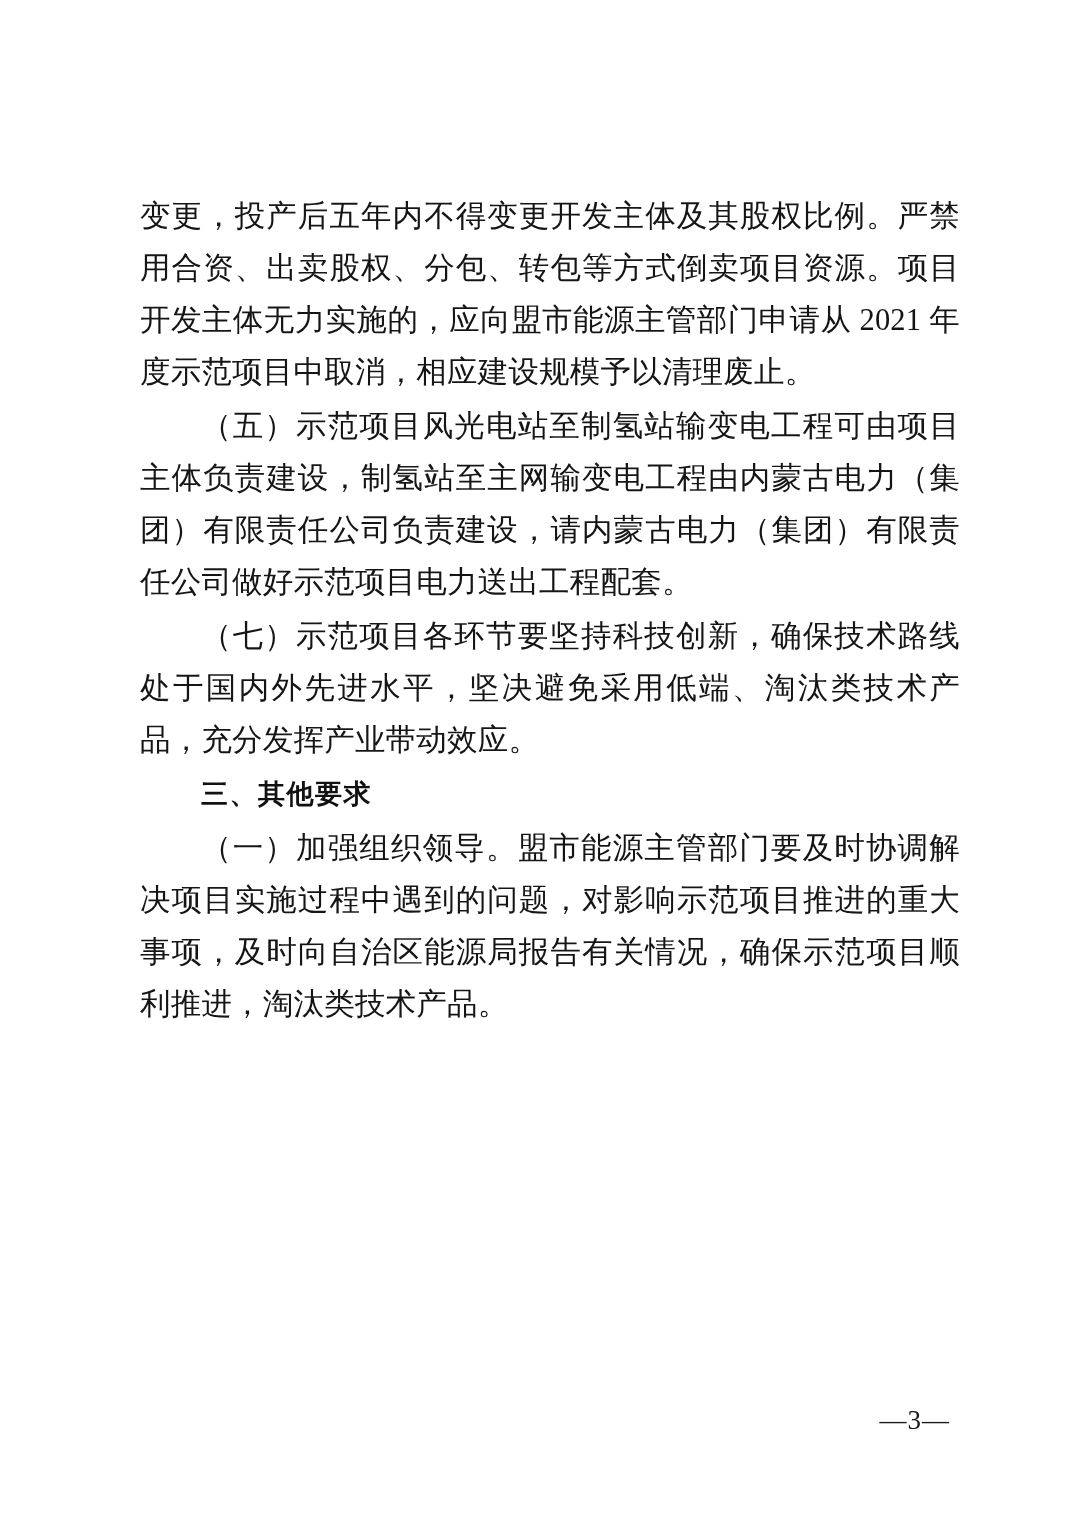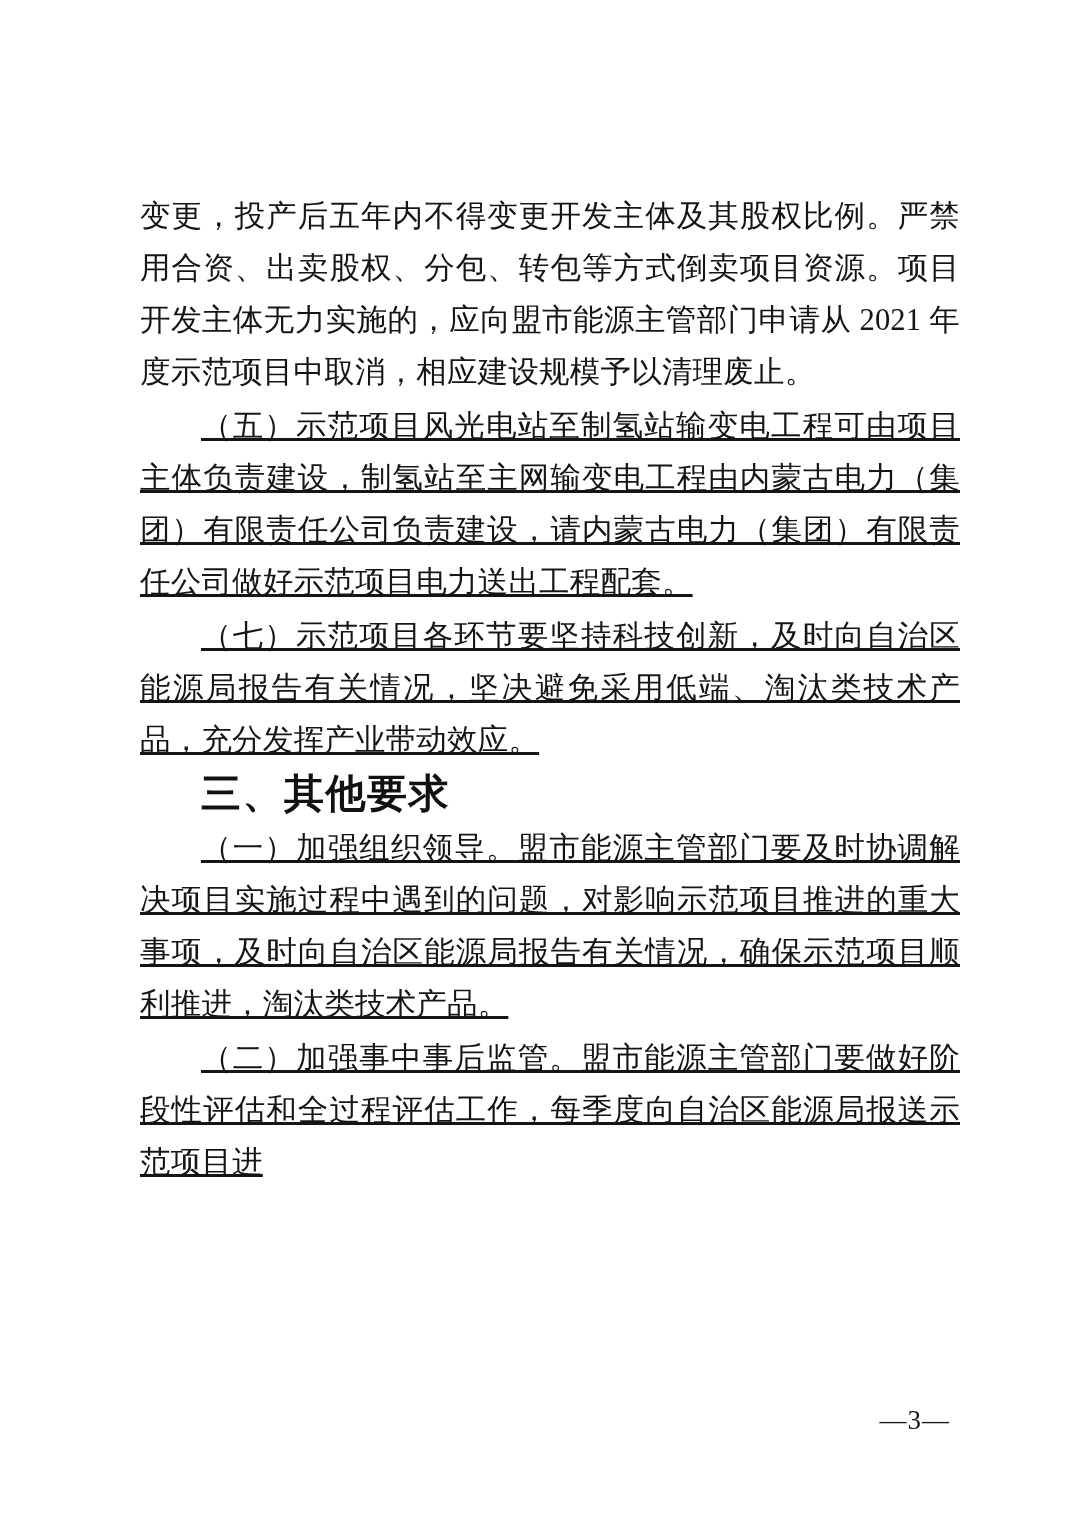--- a/index.html
+++ b/index.html
@@ -33,25 +33,24 @@
     font-size: 30.5px;
     line-height: 52px;
     text-align: justify;
     text-justify: inter-ideograph;
     letter-spacing: 0.2px;
     color: #151515;
     font-weight: 400;
   }
   p.indent {
     text-indent: 61px;
-    text-decoration: underline;
   }
   p.heading {
     margin: 0 0 2px 0;
-    font-size: 40px;
+    font-size: 27px;
     line-height: 52px;
     text-indent: 61px;
     font-weight: bold;
     letter-spacing: 1.5px;
     color: #111111;
   }
   .footer {
     position: absolute;
     right: 130px;
     bottom: 92px;
@@ -65,24 +64,23 @@
 <body>
 
 <div class="page">
   <div class="doc-body">
 
     <p class="para">变更，投产后五年内不得变更开发主体及其股权比例。严禁用合资、出卖股权、分包、转包等方式倒卖项目资源。项目开发主体无力实施的，应向盟市能源主管部门申请从 2021 年度示范项目中取消，相应建设规模予以清理废止。</p>
 
     <p class="para indent">（五）示范项目风光电站至制氢站输变电工程可由项目主体负责建设，制氢站至主网输变电工程由内蒙古电力（集团）有限责任公司负责建设，请内蒙古电力（集团）有限责任公司做好示范项目电力送出工程配套。</p>
 
 
-    <p class="para indent">（七）示范项目各环节要坚持科技创新，及时向自治区能源局报告有关情况，坚决避免采用低端、淘汰类技术产品，充分发挥产业带动效应。</p>
+    <p class="para indent">（七）示范项目各环节要坚持科技创新，确保技术路线处于国内外先进水平，坚决避免采用低端、淘汰类技术产品，充分发挥产业带动效应。</p>
 
     <p class="heading">三、其他要求</p>
 
     <p class="para indent">（一）加强组织领导。盟市能源主管部门要及时协调解决项目实施过程中遇到的问题，对影响示范项目推进的重大事项，及时向自治区能源局报告有关情况，确保示范项目顺利推进，淘汰类技术产品。</p>
 
-    <p class="para indent">（二）加强事中事后监管。盟市能源主管部门要做好阶段性评估和全过程评估工作，每季度向自治区能源局报送示范项目进</p>
 
   </div>
 
   <div class="footer">—3—</div>
 </div>
 
 </body></html>

